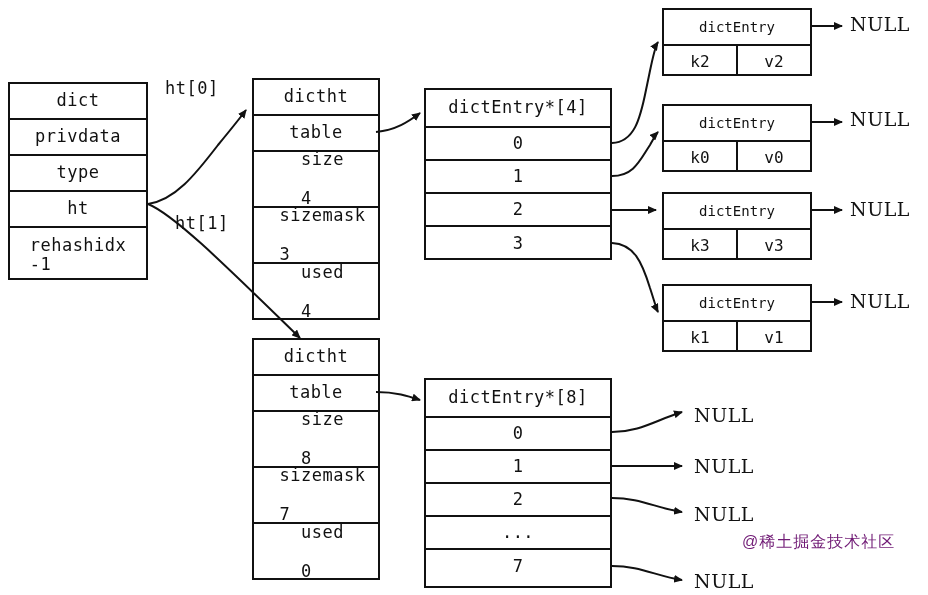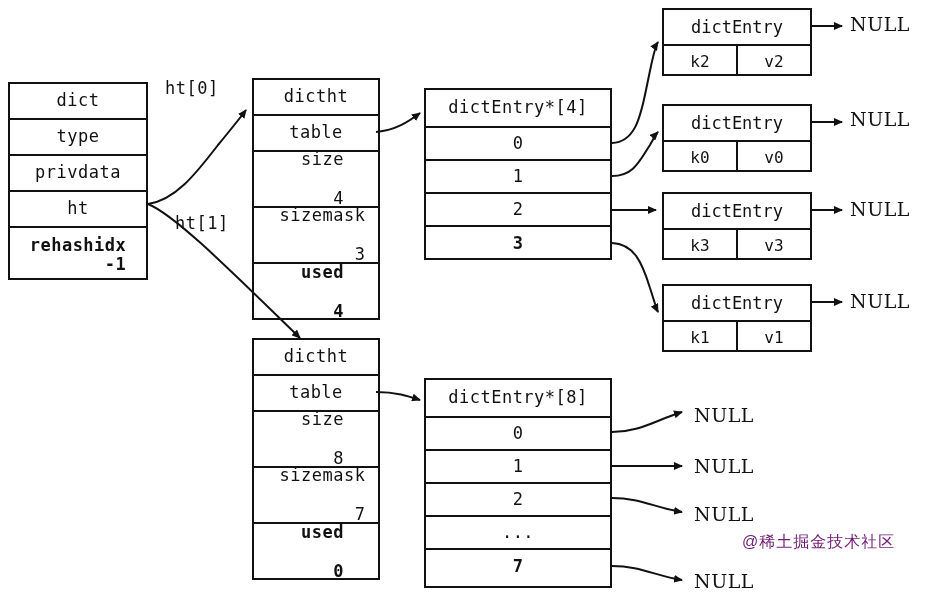--- a/index.html
+++ b/index.html
@@ -18,28 +18,28 @@
     border:2px solid #111;
     background:#fff;
     box-sizing:border-box;
   }
   .row{
     border-bottom:2px solid #111;
     box-sizing:border-box;
     display:flex;
     align-items:center;
     justify-content:center;
-    text-align:right;
+    text-align:left;
     line-height:1.12;
     color:#111;
     font-size:17px;
     letter-spacing:0.5px;
     white-space:pre-line;
   }
-  .row:last-child{border-bottom:none;font-weight:bold;}
+  .row:last-child{border-bottom:none;}
 
   
   #dict-struct{left:8px;top:82px;width:140px;height:198px;}
   #dict-struct .row{height:36px;}
   #dict-struct .row.tall{height:54px;}
 
   
   .dictht{left:252px;width:128px;}
   #dictht-0{top:78px;height:242px;}
   #dictht-1{top:338px;height:242px;}
@@ -51,21 +51,21 @@
   #table-0{top:88px;height:172px;}
   #table-1{top:378px;height:210px;}
   .table-box .row{height:33px;font-size:17px;}
   .table-box .row.head{height:38px;}
 
   
   .entry{width:150px;height:68px;}
   .entry .hdr{
     height:36px;border-bottom:2px solid #111;
     display:flex;align-items:center;justify-content:center;
-    font-size:17px;color:#111;box-sizing:border-box;
+    font-size:14px;color:#111;box-sizing:border-box;
   }
   .entry .kv{height:30px;display:flex;box-sizing:border-box;}
   .entry .kv .cell{
     flex:1;display:flex;align-items:center;justify-content:center;
     font-size:16px;color:#111;box-sizing:border-box;text-align:center;
   }
   .entry .kv .cell.k{border-right:2px solid #111;}
 
   #entry-0{left:662px;top:8px;}
   #entry-1{left:662px;top:104px;}
@@ -99,22 +99,22 @@
     font-size:16px;color:#701a75;letter-spacing:1px;
   }
 </style>
 </head>
 <body>
 
 <div id="canvas">
 
   <div class="box" id="dict-struct">
     <div class="row">dict</div>
+    <div class="row">privdata</div>
     <div class="row">type</div>
-    <div class="row">privdata</div>
     <div class="row">ht</div>
     <div class="row tall">rehashidx
 -1</div>
   </div>
 
   <div class="box dictht" id="dictht-0">
     <div class="row">dictht</div>
     <div class="row">table</div>
     <div class="row two">
       <div>

